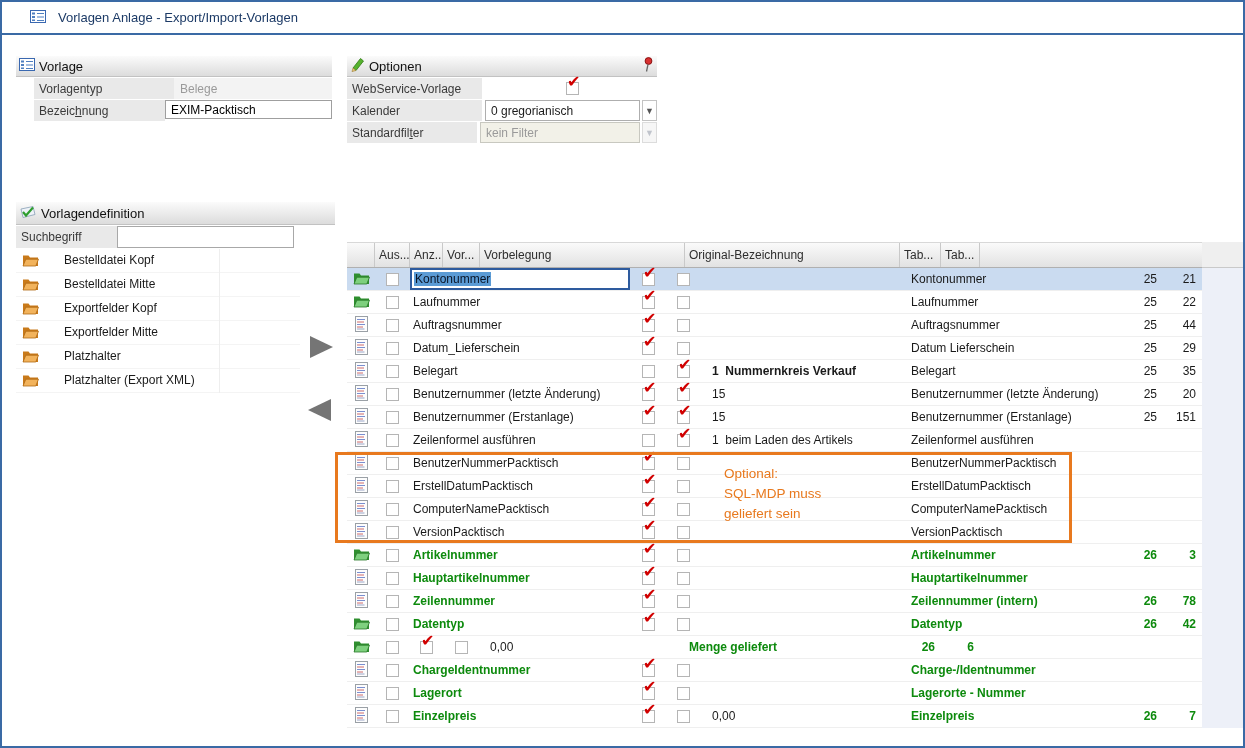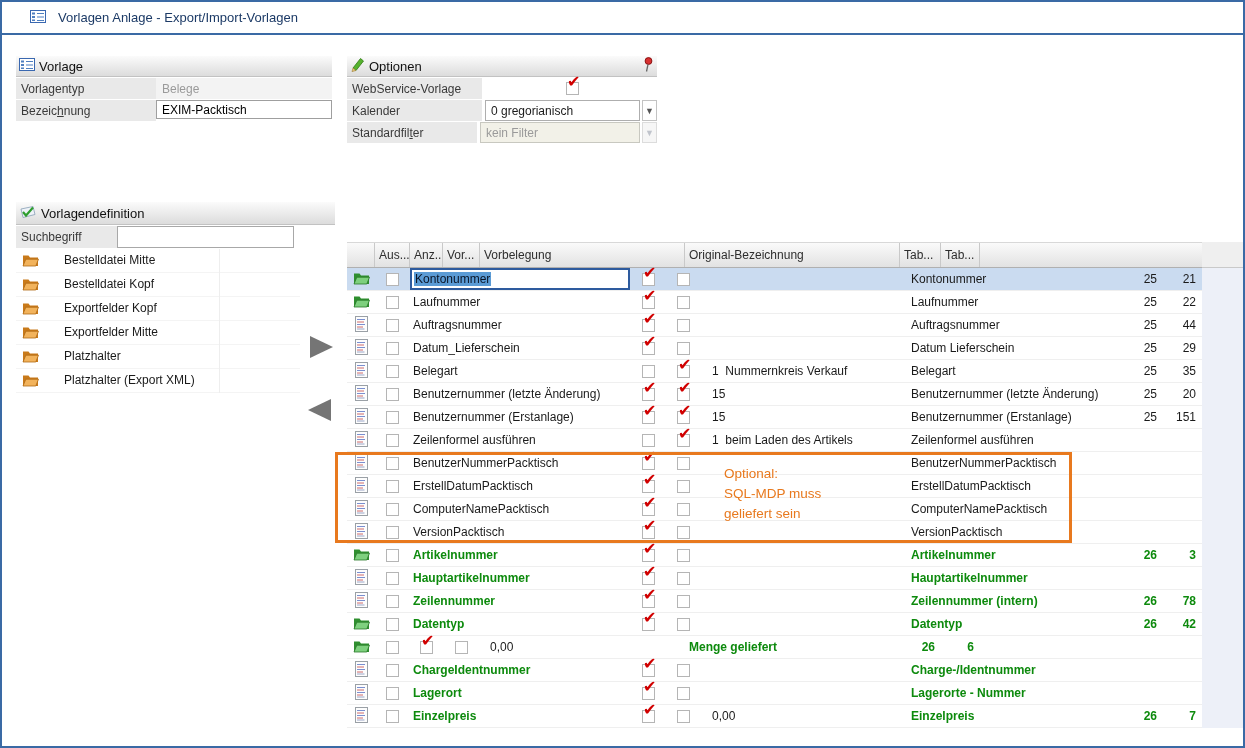--- a/index.html
+++ b/index.html
@@ -15,21 +15,21 @@
   #title-text{position:absolute;left:56px;top:8px;font-size:13px;color:#1c3a66;}
   
   .group-header{height:20px;background:linear-gradient(#fbfbfb,#dcdcdc);border-bottom:1px solid #c2c2c2;
     display:flex;align-items:center;gap:4px;padding-left:3px;font-size:13px;color:#111;}
   .form-row{display:flex;margin-top:1px;height:21px;}
   .flabel{background:#e9e9e9;display:flex;align-items:center;padding-left:5px;color:#3a3a3a;box-sizing:border-box;}
   .fvalue{flex:1;display:flex;align-items:center;padding-left:6px;box-sizing:border-box;}
   .fvalue.dis{background:#f3f3f3;color:#9a9a9a;}
   input.fvalue-in{flex:1;border:1px solid #9f9f9f;padding:0 5px;font:inherit;height:19px;box-sizing:border-box;}
   #vorlage{position:absolute;left:14px;top:54px;width:316px;}
-  #vorlage .flabel{width:140px;}
+  #vorlage .flabel{width:140px;margin-left:18px;}
   #optionen{position:absolute;left:345px;top:54px;width:310px;}
   #optionen .flabel{width:135px;}
   #optionen .group-header .pin{margin-left:auto;margin-right:3px;}
   .cbwrap{position:relative;display:inline-block;width:13px;height:13px;}
   .cb{position:absolute;left:0;top:0;width:13px;height:13px;border:1px solid #b5b5b5;background:#fff;box-sizing:border-box;}
   .red-check{position:absolute;left:1px;top:-8px;color:#d10000;font-size:16px;font-weight:bold;line-height:1;}
   .dd-field{display:flex;align-items:center;height:21px;border:1px solid #aeaeae;background:#fff;padding-left:5px;box-sizing:border-box;width:155px;}
   .dd-btn{width:15px;height:21px;margin-left:2px;background:#fff;border:1px solid #c3c3c3;box-sizing:border-box;
     display:flex;align-items:center;justify-content:center;color:#555;font-size:9px;}
   .dd-field.dis{background:#f2f1e8;color:#9a9a9a;border-color:#c8c8c0;width:160px;}
@@ -173,28 +173,28 @@
   <div id="search-row">
     <div class="flabel">Suchbegriff</div>
     <input id="search-input" value="" style="">
   </div>
   <div id="tree">
       <div class="tree-item">
         <span class="ticn"><svg width="17" height="14" viewBox="0 0 17 14">
             <path d="M1 2.5 h5.5 l1.5 2 H16 V13 H1 Z" fill="#c97a1a"></path>
             <path d="M1 13 L3.8 6.2 H16.5 L13.8 13 Z" fill="#f2b35c" stroke="#b06a14" stroke-width="0.8"></path>
           </svg></span>
-        <span class="tlbl">Bestelldatei Mitte</span>
+        <span class="tlbl">Bestelldatei Kopf</span>
       </div>
       <div class="tree-item">
         <span class="ticn"><svg width="17" height="14" viewBox="0 0 17 14">
             <path d="M1 2.5 h5.5 l1.5 2 H16 V13 H1 Z" fill="#c97a1a"></path>
             <path d="M1 13 L3.8 6.2 H16.5 L13.8 13 Z" fill="#f2b35c" stroke="#b06a14" stroke-width="0.8"></path>
           </svg></span>
-        <span class="tlbl">Bestelldatei Kopf</span>
+        <span class="tlbl">Bestelldatei Mitte</span>
       </div>
       <div class="tree-item">
         <span class="ticn"><svg width="17" height="14" viewBox="0 0 17 14">
             <path d="M1 2.5 h5.5 l1.5 2 H16 V13 H1 Z" fill="#c97a1a"></path>
             <path d="M1 13 L3.8 6.2 H16.5 L13.8 13 Z" fill="#f2b35c" stroke="#b06a14" stroke-width="0.8"></path>
           </svg></span>
         <span class="tlbl">Exportfelder Kopf</span>
       </div>
       <div class="tree-item">
         <span class="ticn"><svg width="17" height="14" viewBox="0 0 17 14">
@@ -423,21 +423,21 @@
             <span class="cbwrap">
               <span class="cb"></span>
             </span>
           </div>
           <div class="c chk" style="width: 37px;">
             <span class="cbwrap">
               <span class="cb"></span>
               <span class="red-check">✔</span>
             </span>
           </div>
-          <div class="c" style="width: 205px;">
+          <div class="c" style="width: 205px; font-weight: bold;">
             <span class="vorb">1  Nummernkreis Verkauf</span>
           </div>
           <div class="c" style="width: 215px;">
             <span class="orig-txt">Belegart</span>
           </div>
           <div class="c" style="width: 41px;">
             <span class="tabv">25</span>
           </div>
           <div class="c" style="width: 39px;">
             <span class="tabv">35</span>

